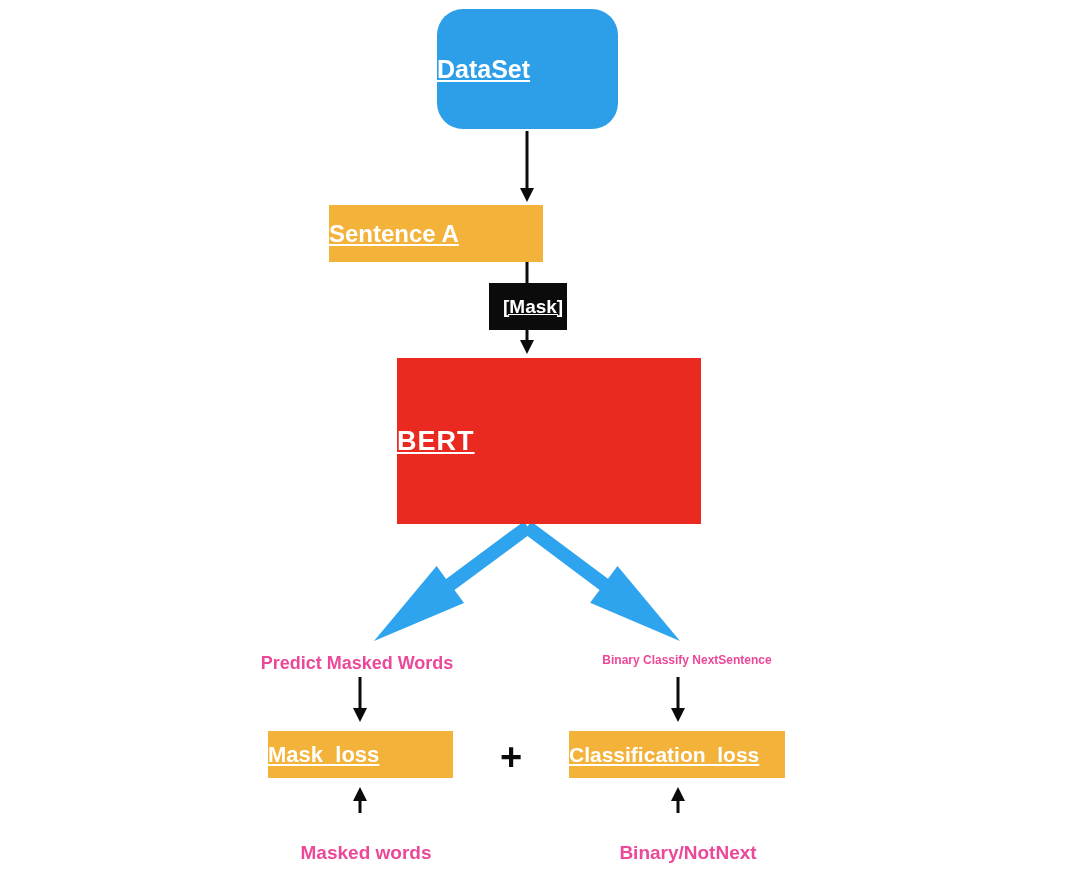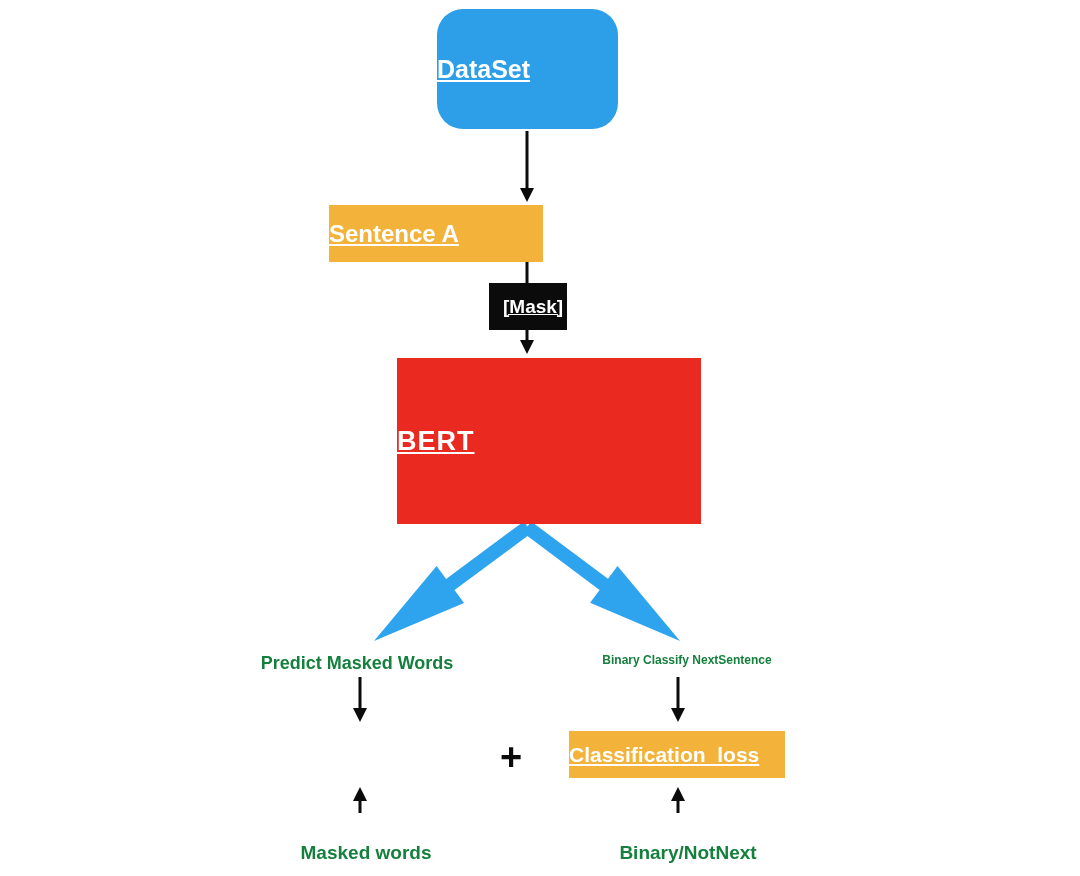--- a/index.html
+++ b/index.html
@@ -75,21 +75,21 @@
   }
   .class-loss-box {
     left: 569px; top: 731px;
     width: 216px; height: 47px;
     background: var(--orange, #f3b33b);
     font-size: 21px;
   }
   .text-label {
     position: absolute;
     z-index: 2;
-    color: #15803d;
+    color: #ec4899;
     font-weight: 600;
     white-space: nowrap;
     transform: translateX(-50%);
     text-align: center;
   }
   .predict-label   { left: 357px; top: 653px; font-size: 18px; }
   .binary-label    { left: 687px; top: 653px; font-size: 12px; }
   .masked-words-label { left: 366px; top: 842px; font-size: 19px; text-align: center; }
   .isnext-label    { left: 688px; top: 842px; font-size: 19px; }
   .plus-sign {
@@ -148,20 +148,23 @@
   </div>
 
   <div class="node bert-box">
     <span>BERT</span>
   </div>
 
   <div class="text-label predict-label">Predict Masked Words</div>
 
   <div class="text-label binary-label">Binary Classify NextSentence</div>
 
+  <div class="node mask-loss-box">
+    <span>Mask_loss</span>
+  </div>
 
   <div class="plus-sign">+</div>
 
   <div class="node class-loss-box">
     <span>Classification_loss</span>
   </div>
 
   <div class="text-label masked-words-label">Masked words</div>
 
   <div class="text-label isnext-label">Binary/NotNext</div>

